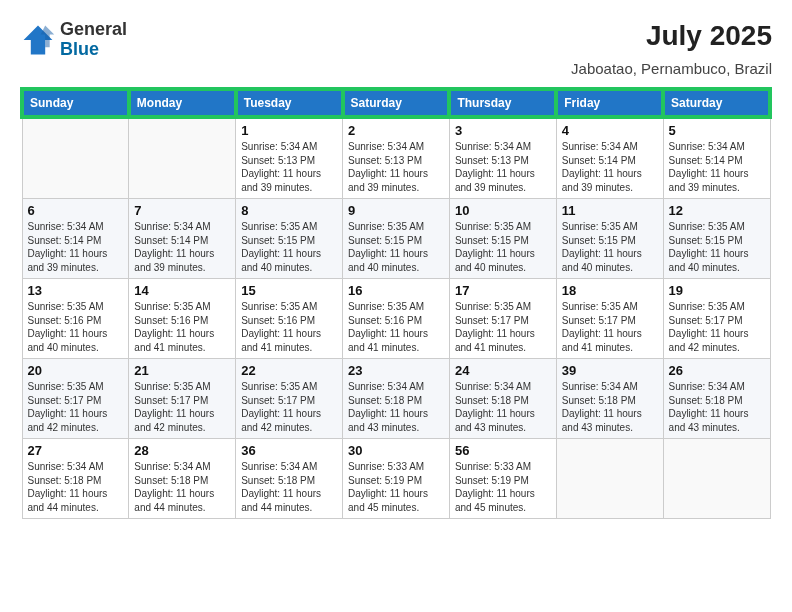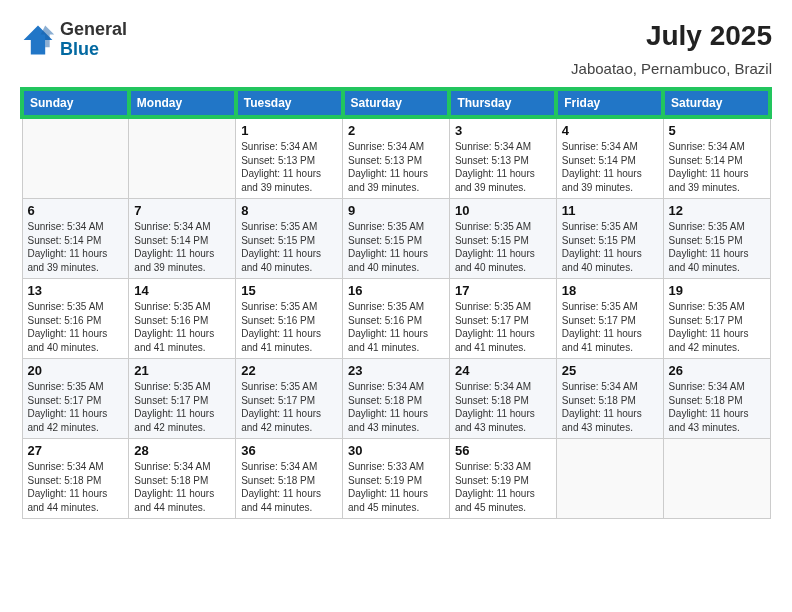--- a/index.html
+++ b/index.html
@@ -265,21 +265,21 @@
 Sunset: 5:18 PM
 Daylight: 11 hours and 43 minutes.</div>
         </td>
         <td>
           <div class="day-number">24</div>
           <div class="day-info" style="white-space: pre-line;">Sunrise: 5:34 AM
 Sunset: 5:18 PM
 Daylight: 11 hours and 43 minutes.</div>
         </td>
         <td>
-          <div class="day-number">25</div>
+          <div class="day-number">39</div>
           <div class="day-info" style="white-space: pre-line;">Sunrise: 5:34 AM
 Sunset: 5:18 PM
 Daylight: 11 hours and 43 minutes.</div>
         </td>
         <td>
           <div class="day-number">26</div>
           <div class="day-info" style="white-space: pre-line;">Sunrise: 5:34 AM
 Sunset: 5:18 PM
 Daylight: 11 hours and 43 minutes.</div>
         </td>

